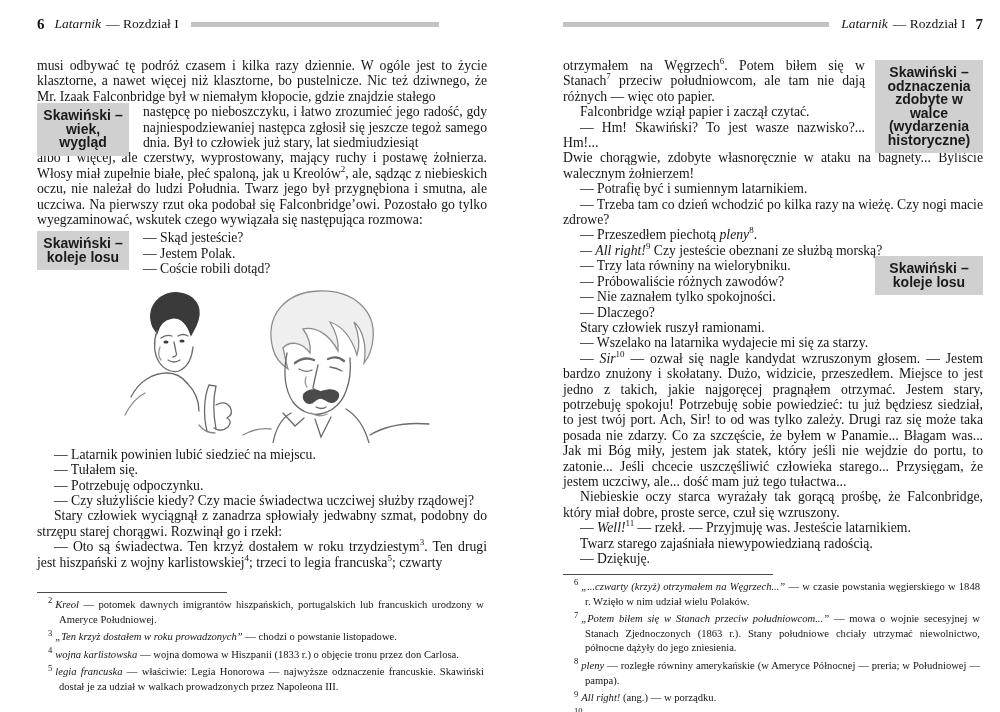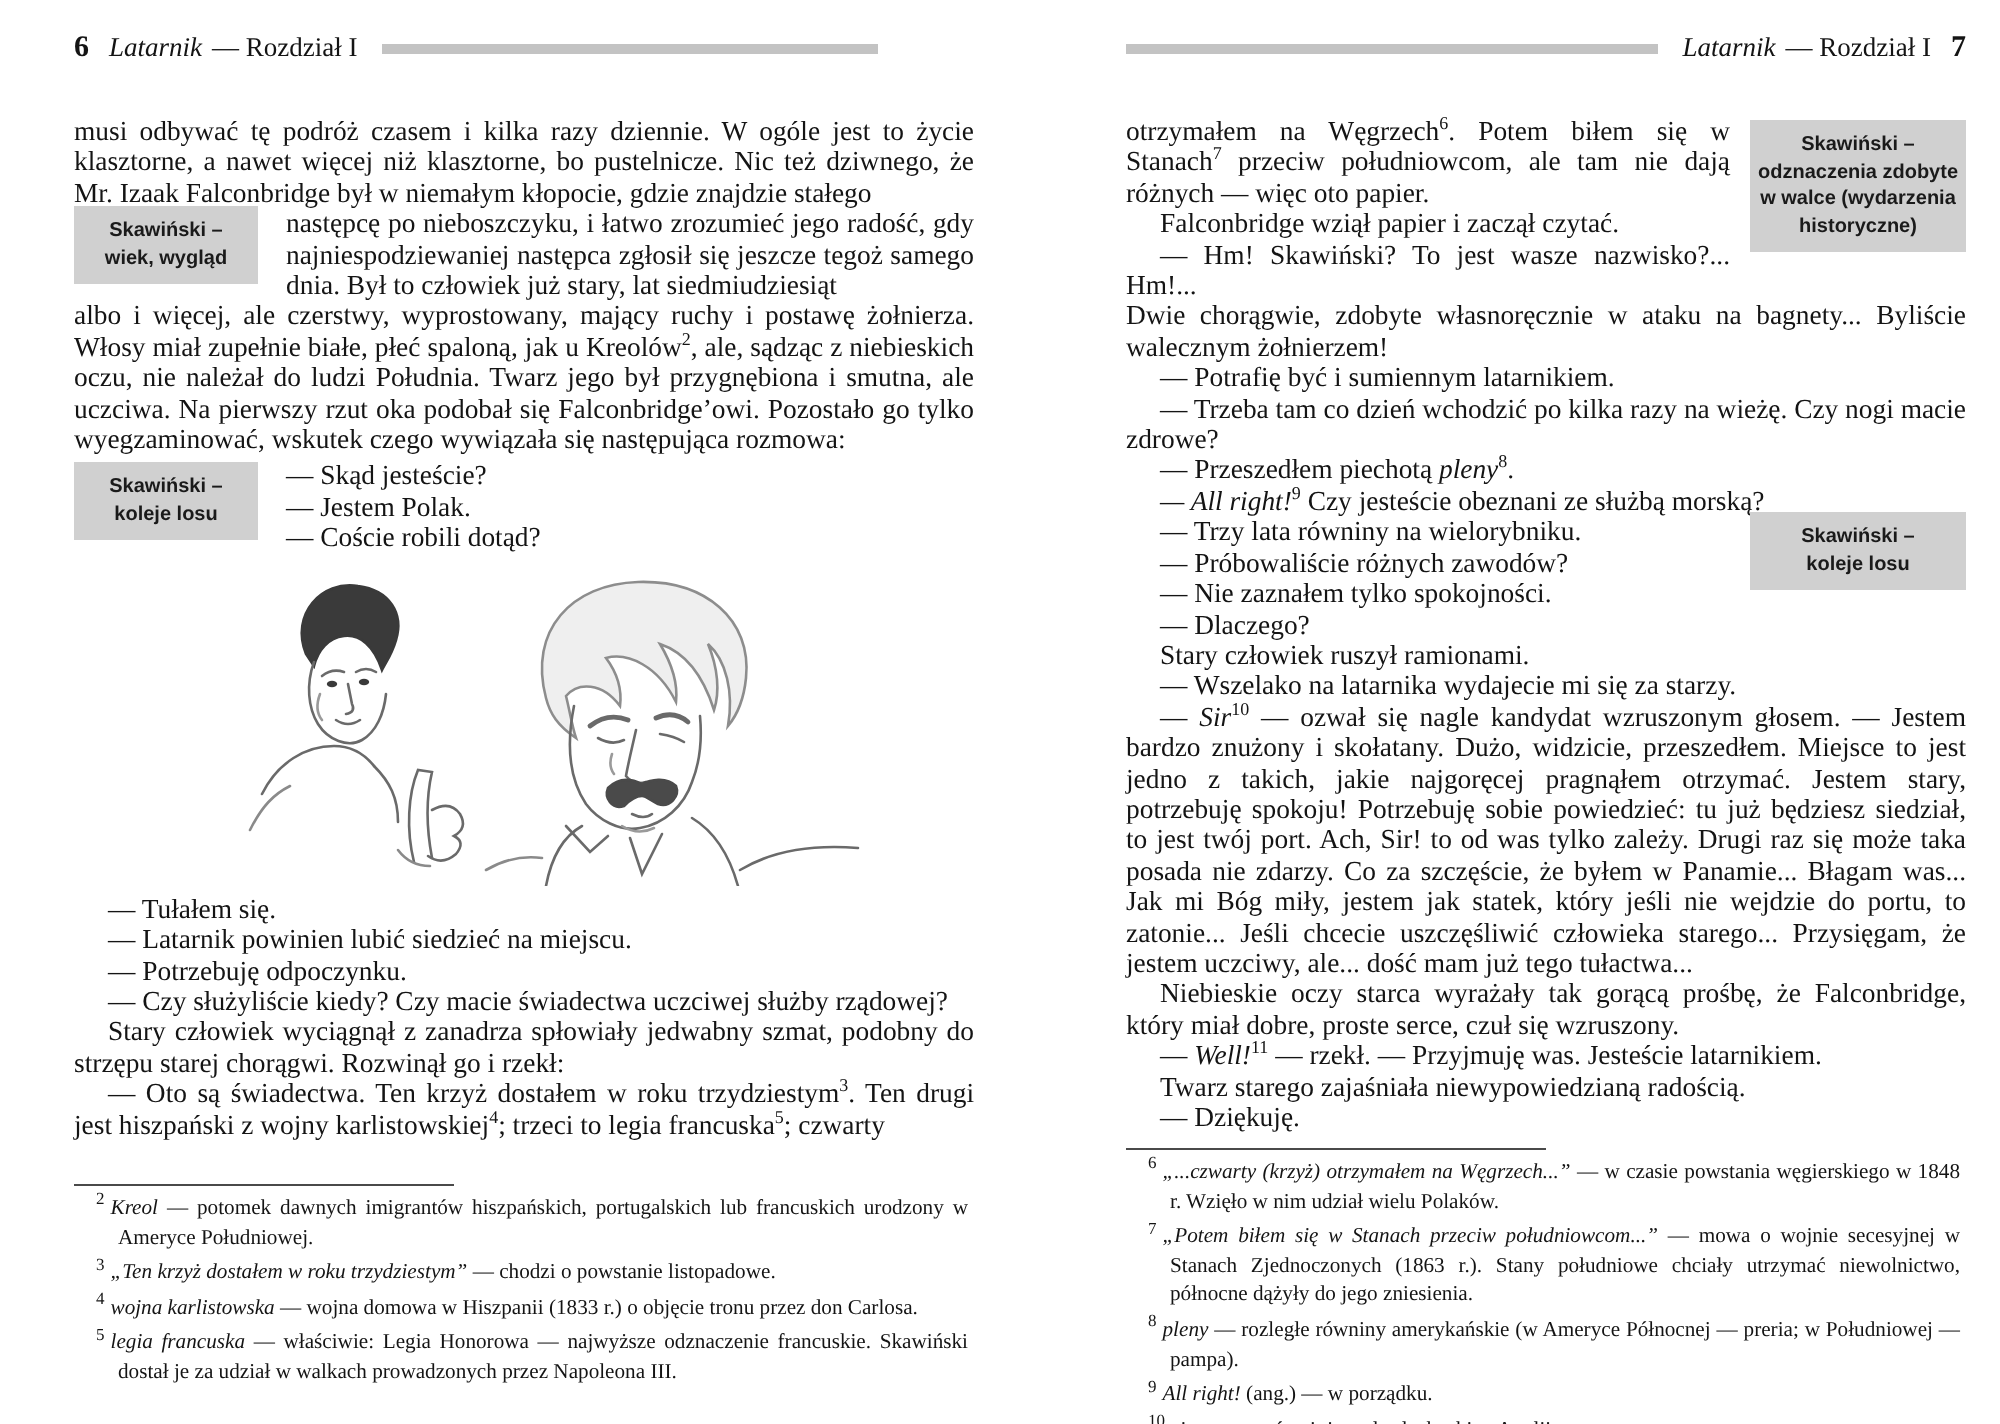--- a/index.html
+++ b/index.html
@@ -23,21 +23,21 @@
   .body-text{margin-top:26px;font-size:13.7px;line-height:15.4px;text-align:justify;}
   .body-text p{margin:0;}
   .ind{text-indent:17px;}
   sup{font-size:9px;line-height:0;}
 
   .anchor{position:relative;}
   .ml{margin-left:106px;}
   .mr{margin-right:118px;}
 
   .margin-box{background:#d0d0d0;text-align:center;font-family:"Liberation Sans",sans-serif;
-              font-weight:bold;font-size:10px;line-height:13.5px;color:#1a1a1a;
+              font-weight:bold;font-size:14px;line-height:13.5px;color:#1a1a1a;
               padding:6px 4px;text-indent:0;text-align:center;box-sizing:border-box;}
   .box-left1{position:absolute;left:-106px;top:-1px;width:92px;}
   .box-left2{position:absolute;left:-106px;top:1px;width:92px;}
   .box-right1{position:absolute;right:-118px;top:2px;width:108px;}
   .box-right2{position:absolute;right:0;top:-2px;width:108px;}
 
   .illu{margin:8px 0 4px 86px;width:320px;height:158px;}
   .illu svg{display:block;}
 
   .footnotes{position:absolute;left:0;right:0;}
@@ -120,32 +120,32 @@
           <path d="M188,128 q8,5 16,1" stroke="#9a9a9a"></path>
           <path d="M160,128 L172,141 L181,133"></path>
           <path d="M150,158 C153,142 159,133 168,128"></path>
           <path d="M246,158 C241,140 233,130 223,124"></path>
           <path d="M192,134 L198,152 L208,132"></path>
           <path d="M247,150 C262,141 281,137 306,139"></path>
           <path d="M120,150 q14,-8 28,-6" stroke="#8a8a8a"></path>
         </svg>
       </div>
 
+      <p class="ind">— Latarnik powinien lubić siedzieć na miejscu.</p>
       <p class="ind">— Tułałem się.</p>
-      <p class="ind">— Latarnik powinien lubić siedzieć na miejscu.</p>
       <p class="ind">— Potrzebuję odpoczynku.</p>
       <p class="ind">— Czy służyliście kiedy? Czy macie świadectwa uczciwej służby rządowej?</p>
       <p class="ind">Stary człowiek wyciągnął z zanadrza spłowiały jedwabny szmat, podobny do strzępu starej chorągwi. Rozwinął go i rzekł:</p>
       <p class="ind"><span>— Oto są świadectwa. Ten krzyż dostałem w roku trzydziestym</span><sup>3</sup><span>. Ten drugi jest hiszpański z wojny karlistowskiej</span><sup>4</sup><span>; trzeci to legia francuska</span><sup>5</sup><span>; czwarty</span></p>
     </div>
 
     <div class="footnotes">
       <div class="fn-rule"></div>
       <p class="fn"><sup>2</sup><span class="term">Kreol</span><span> — potomek dawnych imigrantów hiszpańskich, portugalskich lub francuskich urodzony w Ameryce Południowej.</span></p>
-      <p class="fn"><sup>3</sup><span class="term">„Ten krzyż dostałem w roku trzydziestym”</span><span> — chodzi o powstanie listopadowe.</span></p>
+      <p class="fn"><sup>3</sup><span class="term">„Ten krzyż dostałem w roku prowadzonych”</span><span> — chodzi o powstanie listopadowe.</span></p>
       <p class="fn"><sup>4</sup><span class="term">wojna karlistowska</span><span> — wojna domowa w Hiszpanii (1833 r.) o objęcie tronu przez don Carlosa.</span></p>
       <p class="fn"><sup>5</sup><span class="term">legia francuska</span><span> — właściwie: Legia Honorowa — najwyższe odznaczenie francuskie. Skawiński dostał je za udział w walkach prowadzonych przez Napoleona III.</span></p>
     </div>
   </div>
 
   <div class="page page-right">
 
     <div class="pg-header">
       <div class="rule rule-right"></div>
       <span class="book-title">Latarnik</span>

